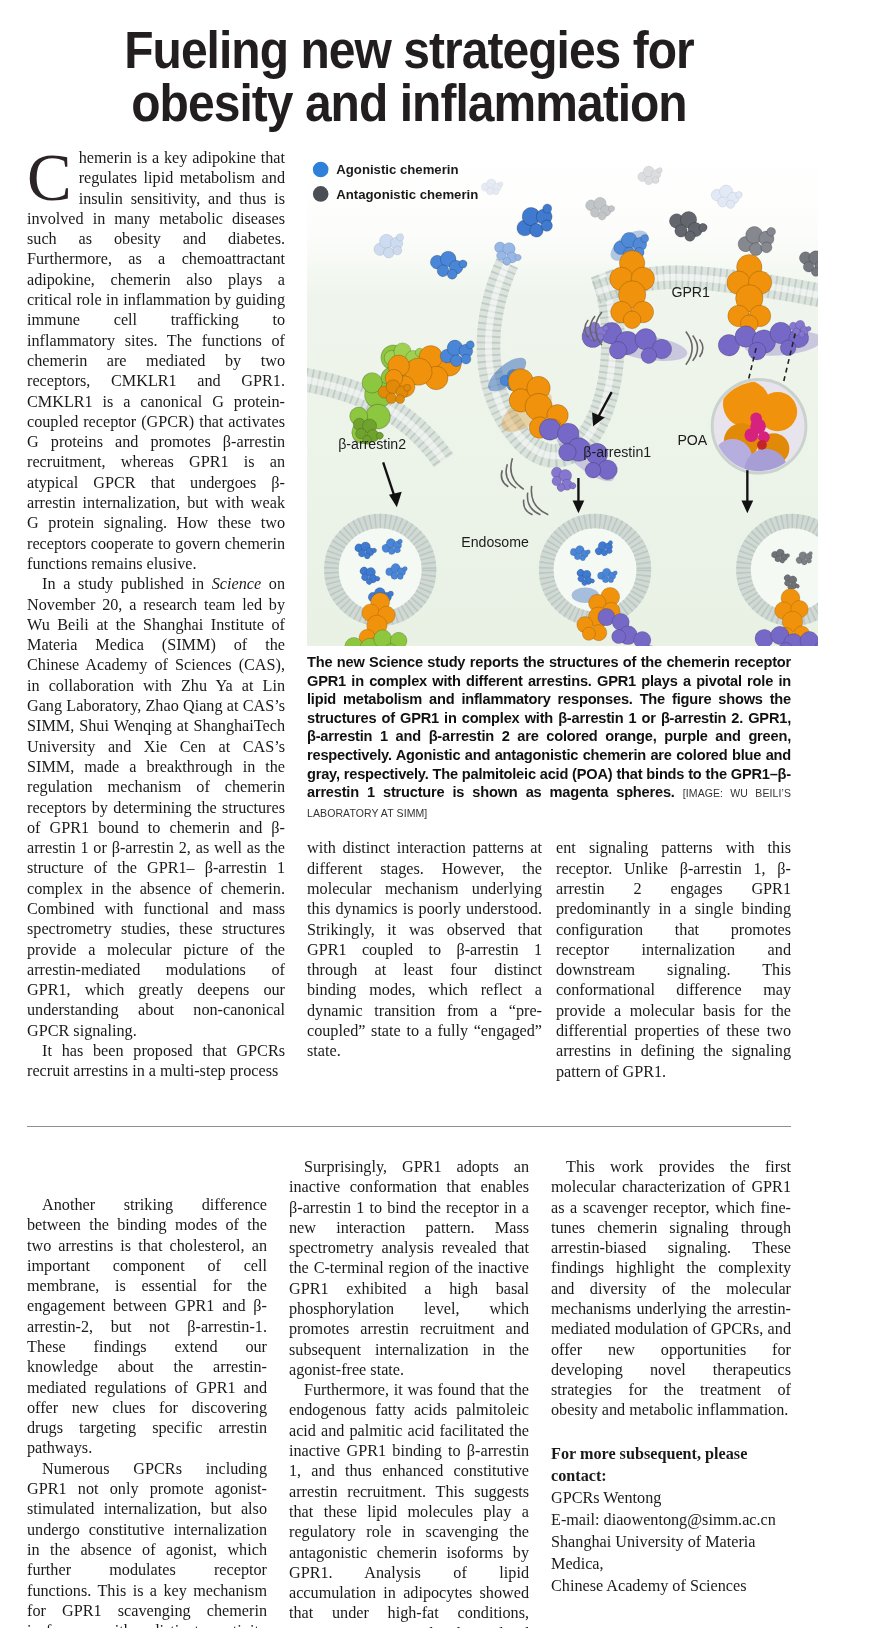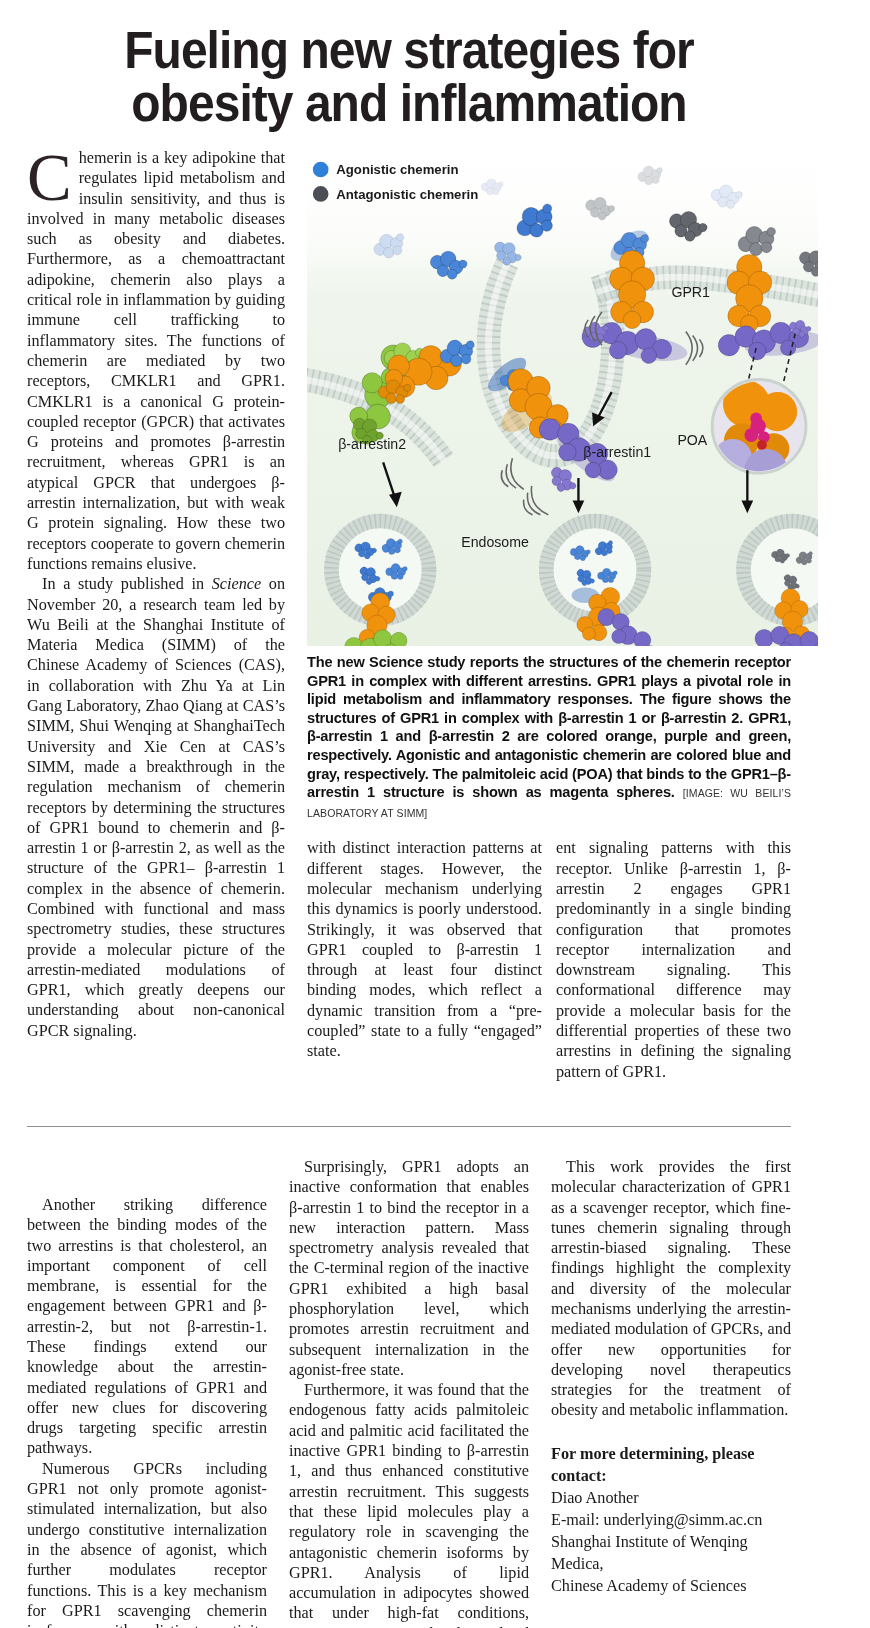--- a/index.html
+++ b/index.html
@@ -65,20 +65,21 @@
   <h1 class="title">
     <span>Fueling new strategies for</span>
     <span>obesity and inflammation</span>
   </h1>
 
   <div class="upper">
 
     <div class="colL bodytext">
       <p class="noind"><span class="dropcap">C</span><span>hemerin is a key adipokine that regulates lipid metabolism and insulin sensitivity, and thus is involved in many metabolic diseases such as obesity and diabetes. Furthermore, as a chemoattractant adipokine, chemerin also plays a critical role in inflammation by guiding immune cell trafficking to inflammatory sites. The functions of chemerin are mediated by two receptors, CMKLR1 and GPR1. CMKLR1 is a canonical G protein-coupled receptor (GPCR) that activates G proteins and promotes β-arrestin recruitment, whereas GPR1 is an atypical GPCR that undergoes β-arrestin internalization, but with weak G protein signaling. How these two receptors cooperate to govern chemerin functions remains elusive.</span></p>
       <p><span>In a study published in </span><em>Science</em><span> on November 20, a research team led by Wu Beili at the Shanghai Institute of Materia Medica (SIMM) of the Chinese Academy of Sciences (CAS), in collaboration with Zhu Ya at Lin Gang Laboratory, Zhao Qiang at CAS’s SIMM, Shui Wenqing at ShanghaiTech University and Xie Cen at CAS’s SIMM, made a breakthrough in the regulation mechanism of chemerin receptors by determining the structures of GPR1 bound to chemerin and β-arrestin 1 or β-arrestin 2, as well as the structure of the GPR1– β-arrestin 1 complex in the absence of chemerin. Combined with functional and mass spectrometry studies, these structures provide a molecular picture of the arrestin-mediated modulations of GPR1, which greatly deepens our understanding about non-canonical GPCR signaling.</span></p>
+      <p>It has been proposed that GPCRs recruit arrestins in a multi-step process</p>
     </div>
 
     <div class="rightArea">
 
       <div class="figwrap">
       <svg class="figure-svg" viewBox="0 0 550 510" xmlns="http://www.w3.org/2000/svg">
         <defs>
           <linearGradient id="figbg" x1="0" y1="0" x2="0" y2="1">
             <stop offset="0" stop-color="#ffffff"></stop>
             <stop offset="0.17" stop-color="#fcfdfb"></stop>
@@ -283,23 +284,23 @@
       <p>Another striking difference between the binding modes of the two arrestins is that cholesterol, an important component of cell membrane, is essential for the engagement between GPR1 and β-arrestin-2, but not β-arrestin-1. These findings extend our knowledge about the arrestin-mediated regulations of GPR1 and offer new clues for discovering drugs targeting specific arrestin pathways.</p>
       <p>Numerous GPCRs including GPR1 not only promote agonist-stimulated internalization, but also undergo constitutive internalization in the absence of agonist, which further modulates receptor functions. This is a key mechanism for GPR1 scavenging chemerin isoforms with distinct activity (agonistic or antagonistic), but the underlying mechanism is unknown. By solving the ligand-free structure of the GPR1–βarr1 complex, the researchers for the first time provide</p>
     </div>
     <div>
       <p>Surprisingly, GPR1 adopts an inactive conformation that enables β-arrestin 1 to bind the receptor in a new interaction pattern. Mass spectrometry analysis revealed that the C-terminal region of the inactive GPR1 exhibited a high basal phosphorylation level, which promotes arrestin recruitment and subsequent internalization in the agonist-free state.</p>
       <p>Furthermore, it was found that the endogenous fatty acids palmitoleic acid and palmitic acid facilitated the inactive GPR1 binding to β-arrestin 1, and thus enhanced constitutive arrestin recruitment. This suggests that these lipid molecules play a regulatory role in scavenging the antagonistic chemerin isoforms by GPR1. Analysis of lipid accumulation in adipocytes showed that under high-fat conditions, CMKLR1 stimulated lipid metabolism and reduced lipid accumulation, whereas GPR1 facilitated CMKLR1</p>
     </div>
     <div>
       <p>This work provides the first molecular characterization of GPR1 as a scavenger receptor, which fine-tunes chemerin signaling through arrestin-biased signaling. These findings highlight the complexity and diversity of the molecular mechanisms underlying the arrestin-mediated modulation of GPCRs, and offer new opportunities for developing novel therapeutics strategies for the treatment of obesity and metabolic inflammation.</p>
       <div class="contact">
-        <div class="head">For more determining, please contact:</div>
-        <div>Diao Another</div>
-        <div>E-mail: underlying@simm.ac.cn</div>
-        <div>Shanghai Institute of Wenqing Medica,</div>
+        <div class="head">For more subsequent, please contact:</div>
+        <div>GPCRs Wentong</div>
+        <div>E-mail: diaowentong@simm.ac.cn</div>
+        <div>Shanghai University of Materia Medica,</div>
         <div>Chinese Academy of Sciences</div>
       </div>
 
     </div>
   </div>
 
 </div>
 
 </body></html>

